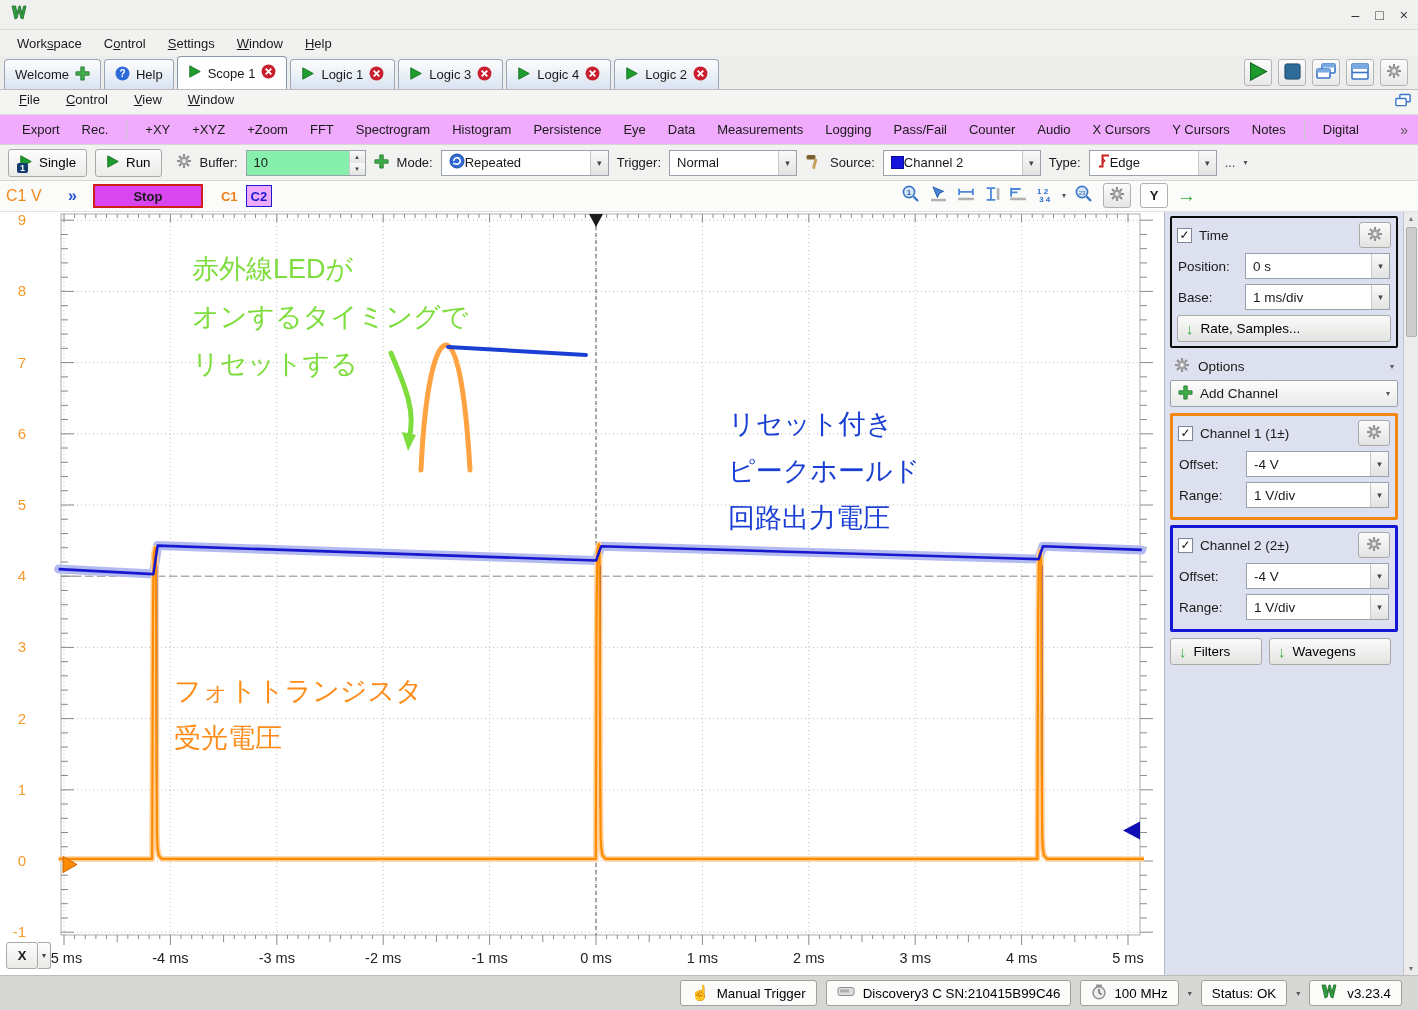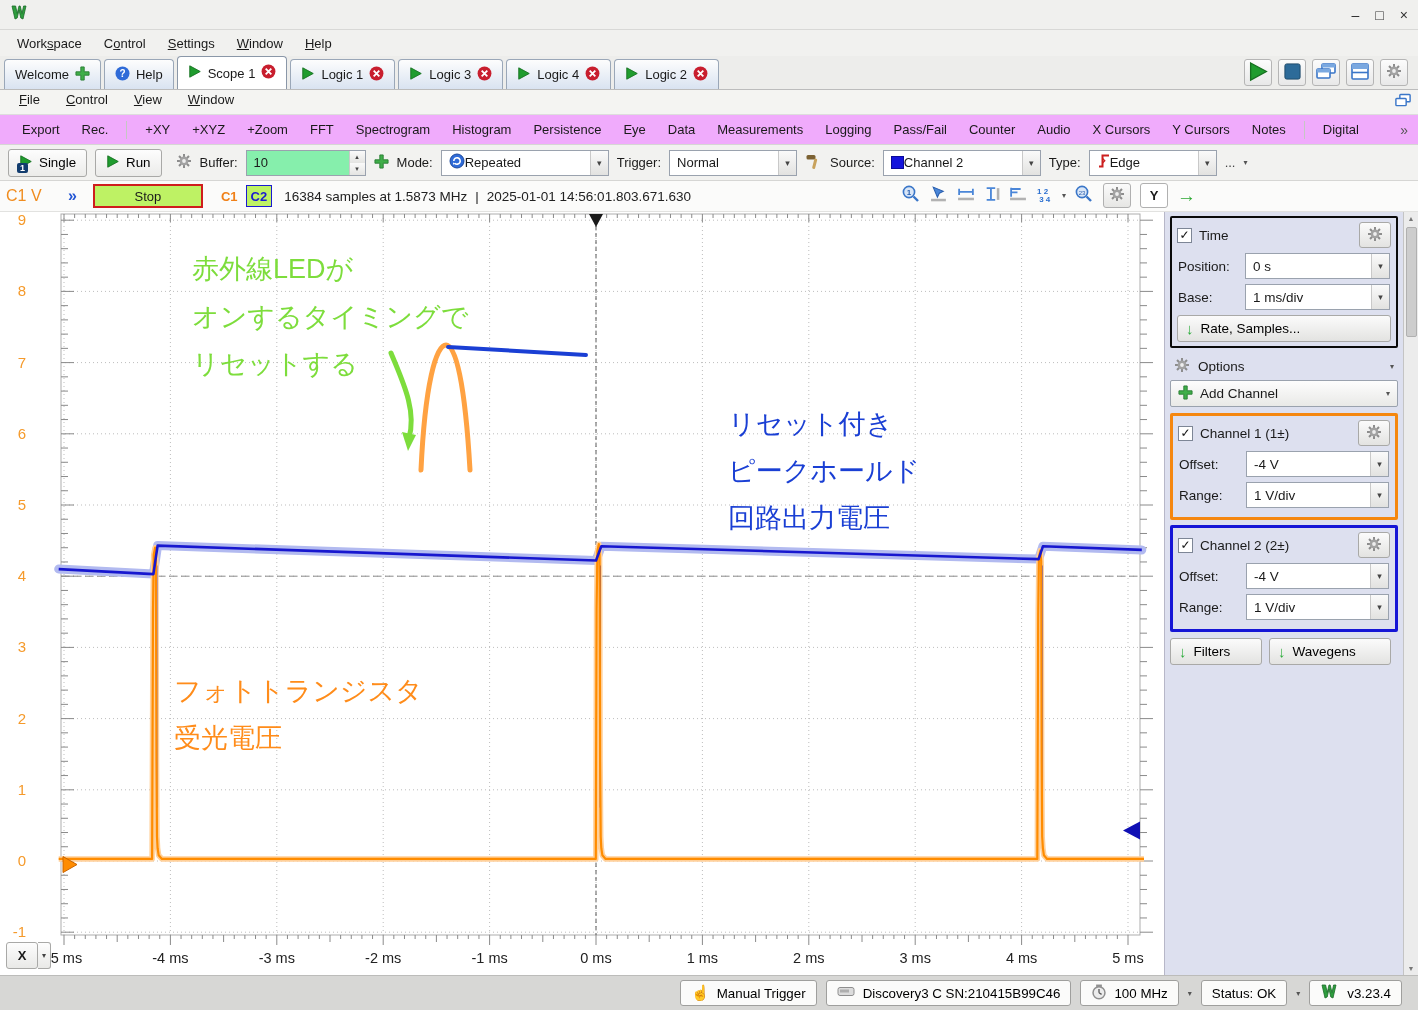--- a/index.html
+++ b/index.html
@@ -61,24 +61,24 @@
   .bluesq { width:13px; height:13px; background:#1414dc; border:1px solid #0a0a9a; }
   .badge1 { position:absolute; left:-2px; bottom:-1px; background:#123c6e; color:#fff; font-size:9px; font-weight:bold;
             padding:0 3px; border-radius:2px; }
   .icon-rel { position:relative; display:inline-flex; }
 
   
   .statusrow { height:31px; display:flex; align-items:center; gap:8px; padding:0 6px; background:#fbfbfa;
                position:relative; border-bottom:1px solid #e2e2e0; }
   .c1v { color:#f08c1e; font-size:16px; width:46px; }
   .bluechev { color:#2255d4; font-weight:bold; font-size:16px; margin:0 8px; }
-  .stopbox { width:110px; height:24px; border:2px solid #cf1d1d; background:#bef264; display:flex; align-items:center;
-             justify-content:center; font-weight:normal; }
+  .stopbox { width:110px; height:24px; border:2px solid #cf1d1d; background:#d946ef; display:flex; align-items:center;
+             justify-content:center; font-weight:bold; }
   .c1tag { color:#f08018; font-weight:bold; margin-left:10px; }
-  .c2tag { color:#1a1ad0; font-weight:bold; border:1px solid #1a1ad0; background:#bef264; padding:0 4px; height:22px;
+  .c2tag { color:#1a1ad0; font-weight:bold; border:1px solid #1a1ad0; background:#f0abfc; padding:0 4px; height:22px;
            display:flex; align-items:center; }
   .acqinfo { margin-left:4px; color:#222; font-size:13.5px; display:flex; gap:8px; align-items:center; }
   .sr-icons { position:absolute; right:222px; top:2px; display:flex; align-items:center; gap:9px; }
   .sr-btn { width:28px; height:25px; border:1px solid #b0b0b0; border-radius:3px; background:linear-gradient(#fbfbfb,#e6e6e4);
             display:flex; align-items:center; justify-content:center; }
   .ybtn { font-weight:bold; background:#fff; }
   .garrow { color:#2ca832; font-size:19px; font-weight:bold; line-height:1; }
   .tinycaret { font-size:8px; color:#555; }
 
   
@@ -385,25 +385,20 @@
 </div>
 
 <div class="statusrow">
   <span class="c1v">C1 V</span>
   <span class="bluechev">»</span>
   <div class="stopbox">
     <span>Stop</span>
   </div>
   <span class="c1tag">C1</span>
   <span class="c2tag">C2</span>
-  <div class="acqinfo">
-    <span>16384 samples at 1.5873 MHz</span>
-    <span>|</span>
-    <span>2025-01-01 14:56:01.803.671.630</span>
-  </div>
   <div class="sr-icons">
     <span><svg width="19" height="18" viewBox="0 0 19 18">
           <circle cx="7" cy="7" r="5.6" fill="#d9e6f7" stroke="#3a76c8" stroke-width="1.6"></circle>
           <line x1="11.5" y1="11.5" x2="16" y2="16" stroke="#3a76c8" stroke-width="2.4"></line>
           <text x="7" y="10" font-size="8" fill="#2a5fae" text-anchor="middle" font-weight="bold">1</text>
         </svg></span>
     <span><svg width="18" height="16" viewBox="0 0 17 15">
           <path d="M3 1l4 9.5 1.8-3.7L12.5 5z" fill="#4a86d8" stroke="#2a5fae"></path>
           <rect x="1" y="12" width="14" height="2.4" fill="#b2b2b2"></rect>
         </svg></span>

